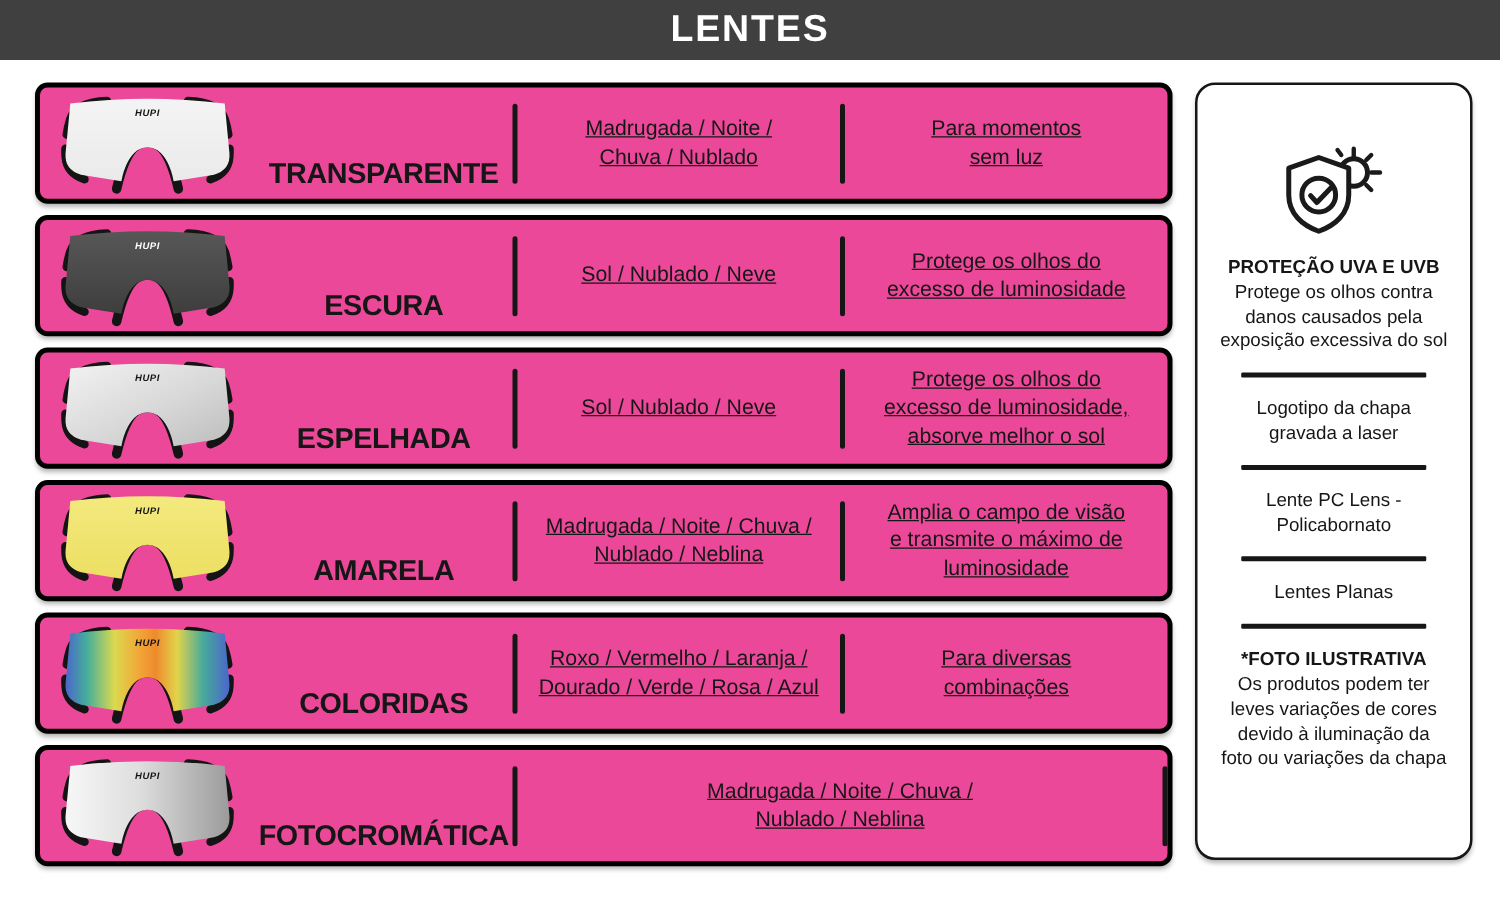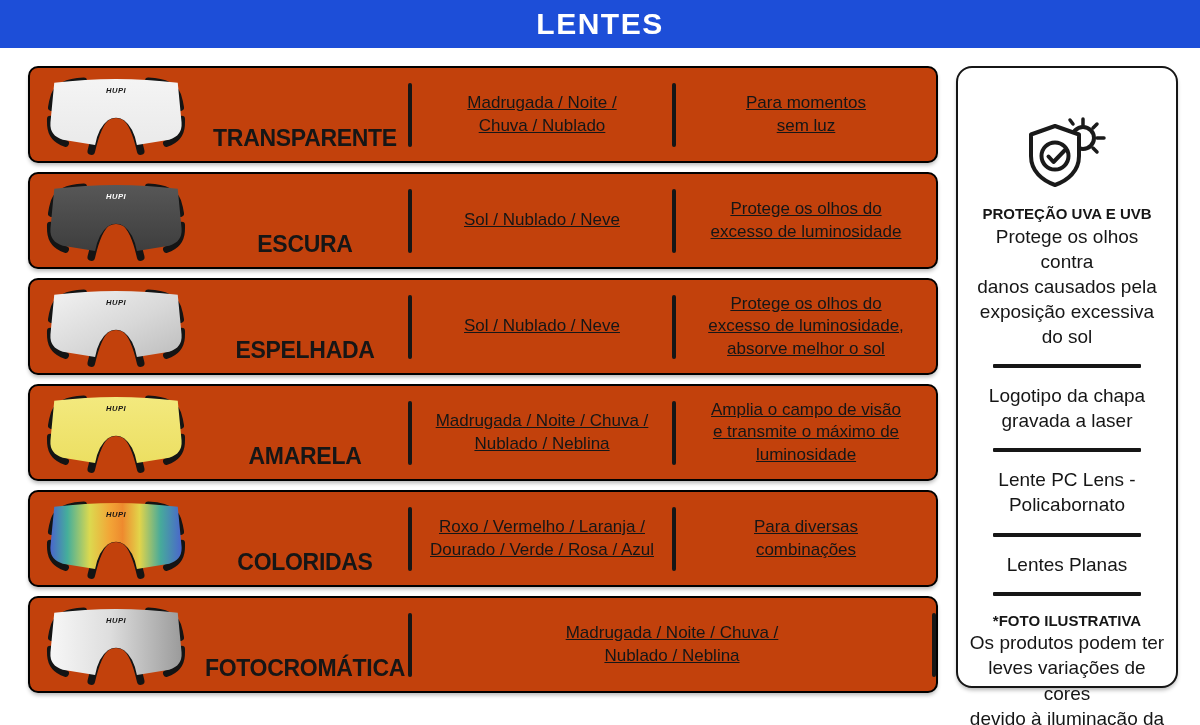--- a/index.html
+++ b/index.html
@@ -2,29 +2,29 @@
 <html><head>
 <meta charset="utf-8">
 <style>
   * { margin:0; padding:0; box-sizing:border-box; }
   html,body { background:#ffffff; }
   .page {
     width:1200px; height:725px; background:#fff; overflow:hidden;
     font-family:"Liberation Sans", sans-serif; color:#161616; position:relative;
   }
   .topbar {
-    height:48px; background:#1d4ed8; display:flex; align-items:center; justify-content:center;
+    height:48px; background:#404040; display:flex; align-items:center; justify-content:center;
   }
   .topbar h1 {
     color:#fff; font-size:30px; font-weight:800; letter-spacing:1.5px;
   }
   .content { display:flex; padding:18px 22px 0 28px; gap:18px; }
   .rows { flex:1; display:flex; flex-direction:column; gap:9px; }
   .row {
-    height:97px; border:2px solid #000000; border-radius:10px; background:#c2410c;
+    height:97px; border:4px solid #000000; border-radius:10px; background:#ec4899;
     display:flex; align-items:center;
     box-shadow:0 3px 4px -1px rgba(0,0,0,0.30);
   }
   .glasses { width:172px; flex:none; display:flex; align-items:center; justify-content:center; }
   .name {
     width:206px; flex:none; text-align:center; font-size:23px; font-weight:800;
     letter-spacing:-0.3px; white-space:nowrap;margin-top:48px;
   }
   .vdiv { width:4px; height:64px; background:#161616; border-radius:2px; flex:none; }
   .cond, .desc {
@@ -40,21 +40,21 @@
   }
   .sidebar {
     width:222px; height:622px; flex:none; align-self:flex-start;
     border:2px solid #161616; border-radius:16px; background:#fff;
     box-shadow:0 3px 4px -1px rgba(0,0,0,0.30);
     padding:30px 10px; text-align:center;
   }
   .sb-icon { display:block; margin:16px auto 12px; }
   .sb-icon path, .sb-icon circle, .sb-icon line { stroke:#1a1a1a; }
   .sb-title { font-size:15px; font-weight:700; line-height:1.32; }
-  .sb-text { font-size:19px; line-height:1.32; white-space:pre-line; }
+  .sb-text { font-size:15px; line-height:1.32; white-space:pre-line; }
   .sb-div { width:148px; height:4px; background:#161616; margin:15px auto; border-radius:1px; }
 </style>
 </head>
 <body>
 
 <div class="page">
 
   <header class="topbar">
     <h1>LENTES</h1>
   </header>

